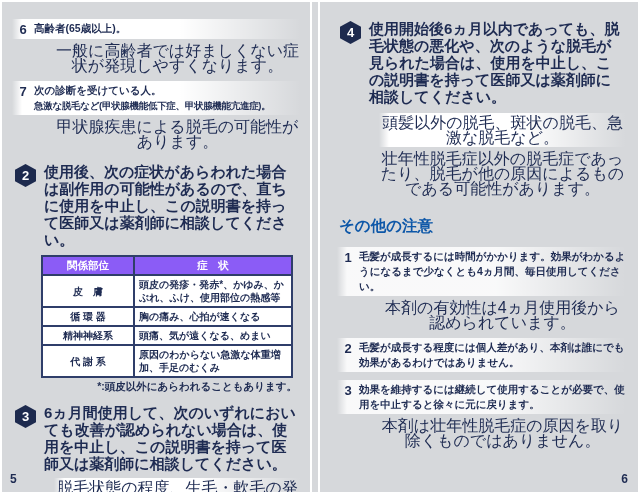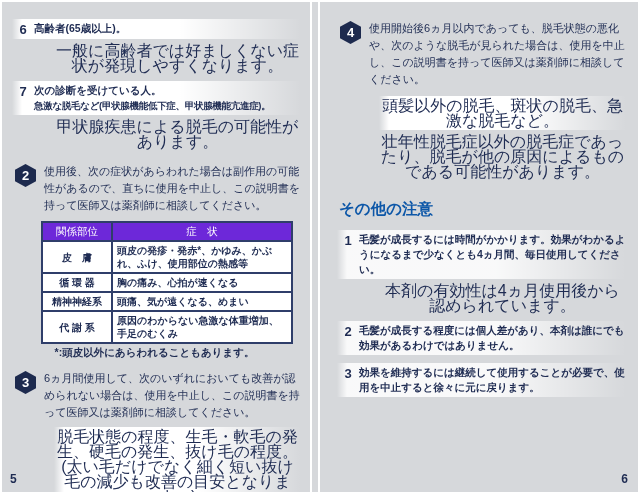--- a/index.html
+++ b/index.html
@@ -30,33 +30,33 @@
   .band-soft {
     background:linear-gradient(90deg,rgba(255,255,255,0) 0px,rgba(255,255,255,0.85) 10px,rgba(255,255,255,0.85) 55%,rgba(255,255,255,0) 100%);
   }
   .hexrow { display:flex; align-items:flex-start; gap:8px; padding-left:3px; }
   .hex {
     flex:0 0 21px; height:23px; margin-top:1px;
     clip-path:polygon(50% 0,100% 25%,100% 75%,50% 100%,0 75%,0 25%);
     background:#1d2a4e; color:#ffffff; font-weight:700; font-size:13px;
     line-height:23px; text-align:center;
   }
-  .hextext { flex:1; font-size:11px; font-weight:400; line-height:17px; }
+  .hextext { flex:1; font-size:15px; font-weight:700; line-height:17px; }
   table.sym {
     border-collapse:collapse; margin:7px 0 0 29px; width:252px;
     background:#ffffff;
   }
   table.sym th, table.sym td { border:2px solid #2f3e6a; }
   table.sym th {
-    background:#6d28d9; color:#ffffff; font-size:10.5px; font-weight:400;
+    background:#8b5cf6; color:#ffffff; font-size:10.5px; font-weight:700;
     padding:2px 2px; line-height:13px;
   }
   table.sym td { font-size:10px; line-height:13px; padding:2px 4px; font-weight:600; color:#1e2b52; }
-  td.part { width:70px; text-align:center; }
-  .footnote { font-size:10.5px; font-weight:600; text-align:center; margin:2px 4px 0 0; }
+  td.part { width:92px; text-align:center; }
+  .footnote { font-size:10.5px; font-weight:600; text-align:right; margin:2px 4px 0 0; }
   .pgnum { position:absolute; bottom:6px; font-size:12px; font-weight:700; color:#1e2b52; }
   .pgnum-left  { left:8px; }
   .pgnum-right { right:10px; }
   .section-title { color:#0d57a8; font-size:15.5px; font-weight:700; margin:20px 0 10px 2px; }
   .mt4{margin-top:4px;} .mt6{margin-top:6px;} .mt8{margin-top:8px;}
   .mt10{margin-top:10px;} .mt14{margin-top:14px;}
   .pad-band { padding:2px 0; }
 </style>
 </head>
 <body>
@@ -138,17 +138,18 @@
 
     <div class="row band-soft pad-band mt8">
       <span class="num">2</span>
       <span class="rtext">毛髪が成長する程度には個人差があり、本剤は誰にでも効果があるわけではありません。</span>
     </div>
 
     <div class="row band-soft pad-band mt8">
       <span class="num">3</span>
       <span class="rtext">効果を維持するには継続して使用することが必要で、使用を中止すると徐々に元に戻ります。</span>
     </div>
+    <div class="note mt4">本剤は壮年性脱毛症の原因を取り除くものではありません。</div>
 
     <div class="pgnum pgnum-right">6</div>
   </div>
 
 </div>
 
 </body></html>

